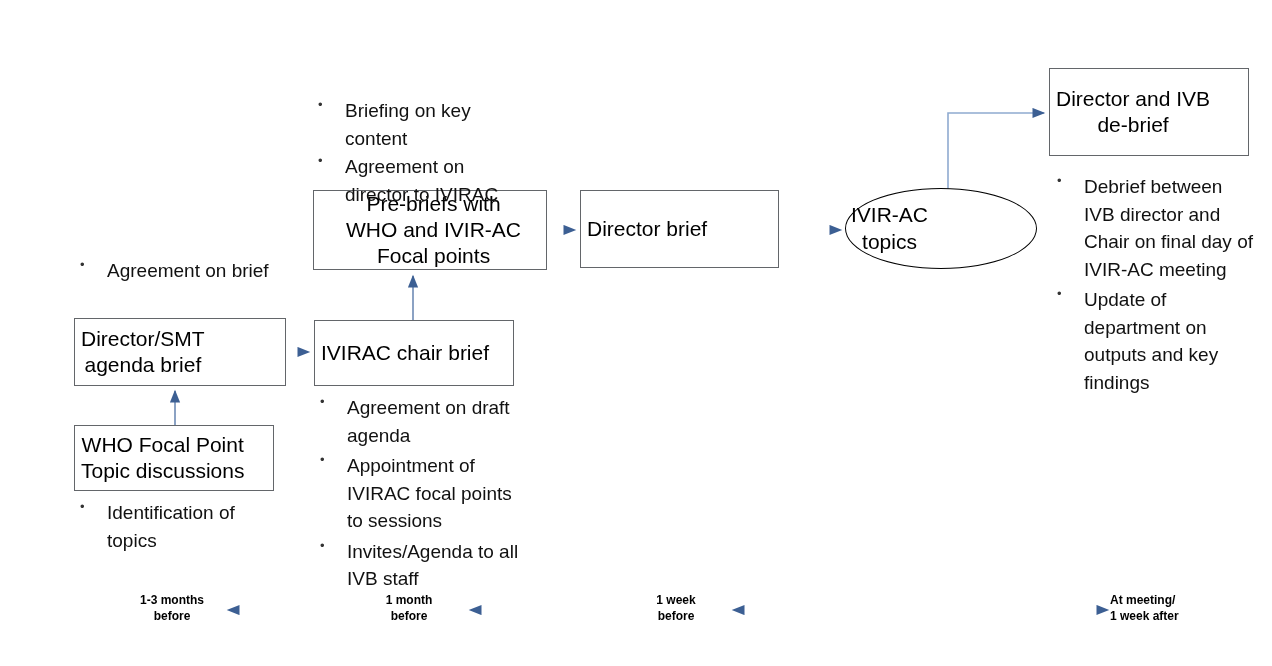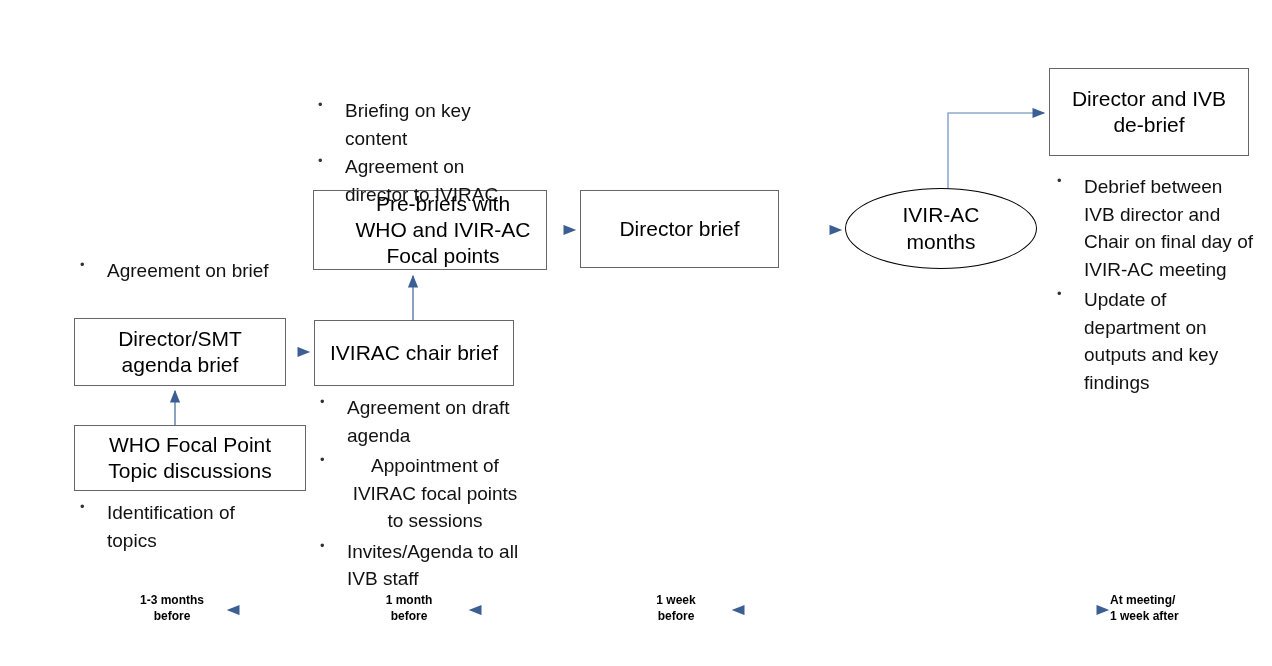--- a/index.html
+++ b/index.html
@@ -26,21 +26,20 @@
     height: 666px;
     pointer-events: none;
   }
   .node {
     position: absolute;
     box-sizing: border-box;
     border: 1.5px solid #63666A;
     background: #ffffff;
     display: flex;
     align-items: center;
-    justify-content: center;
     text-align: center;
     line-height: 1.25;
     font-size: 21px;
     color: #000000;
     padding: 2px 6px;
   }
   .node.ellipse {
     border: none;
     background: transparent;
   }
@@ -145,21 +144,21 @@
       <line x1="636" y1="610" x2="470" y2="610" stroke="url(#fadeL)" stroke-width="1.6" marker-end="url(#arrowR)"></line>
     </g>
     <g>
       <line x1="930" y1="610" x2="733" y2="610" stroke="url(#fadeL)" stroke-width="1.6" marker-end="url(#arrowR)"></line>
     </g>
     <g>
       <line x1="967" y1="610" x2="1108" y2="610" stroke="url(#fadeR)" stroke-width="1.6" marker-end="url(#arrowR)"></line>
     </g>
   </svg>
 
-  <div class="node" style="left:74px; top:425px; width:232px; height:66px;">
+  <div class="node" style="left:74px; top:425px; width:200px; height:66px;">
     <span style="white-space:pre-line;">WHO Focal Point
 Topic discussions</span>
   </div>
 
   <div class="node" style="left:74px; top:318px; width:212px; height:68px;">
     <span style="white-space:pre-line;">Director/SMT
 agenda brief</span>
   </div>
 
   <div class="node" style="left:314px; top:320px; width:200px; height:66px;">
@@ -172,21 +171,21 @@
 Focal points</span>
   </div>
 
   <div class="node" style="left:580px; top:190px; width:199px; height:78px;">
     <span style="white-space:pre-line;">Director brief</span>
   </div>
 
   <div class="node ellipse" style="left:845px; top:188px; width:192px; height:81px;">
     <span class="ellipse-shape"></span>
     <span class="ellipse-label" style="white-space:pre-line;">IVIR-AC
-months</span>
+topics</span>
   </div>
 
   <div class="node" style="left:1049px; top:68px; width:200px; height:88px;">
     <span style="white-space:pre-line;">Director and IVB
 de-brief</span>
   </div>
 
   <div class="bullets" style="left:316px; top:97px; width:215px;">
     <ul>
       <li>Briefing on key content</li>
@@ -196,21 +195,21 @@
 
   <div class="bullets" style="left:78px; top:257px; width:205px;">
     <ul>
       <li>Agreement on brief</li>
     </ul>
   </div>
 
   <div class="bullets" style="left:318px; top:394px; width:205px;">
     <ul>
       <li style="margin-bottom:3px;">Agreement on draft agenda</li>
-      <li style="margin-bottom:3px;text-align:center;">Appointment of IVIRAC focal points to sessions</li>
+      <li style="margin-bottom:3px;">Appointment of IVIRAC focal points to sessions</li>
       <li>Invites/Agenda to all IVB staff</li>
     </ul>
   </div>
 
   <div class="bullets" style="left:78px; top:499px; width:205px;">
     <ul>
       <li>Identification of topics</li>
     </ul>
   </div>
 

